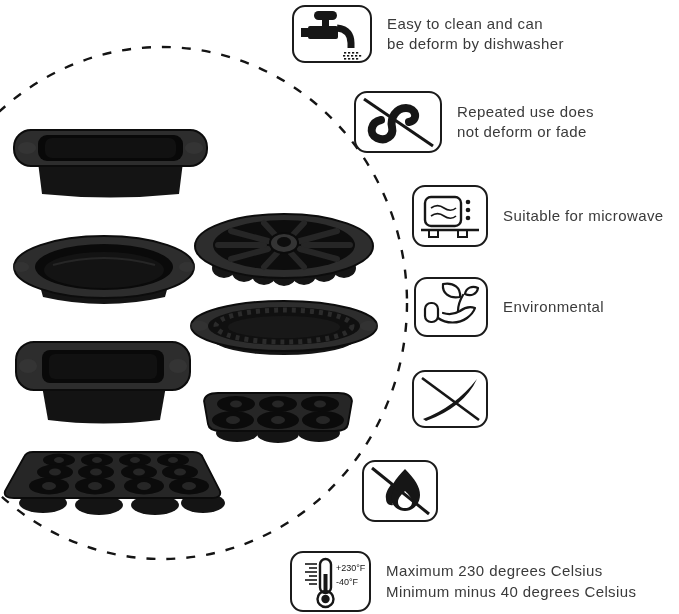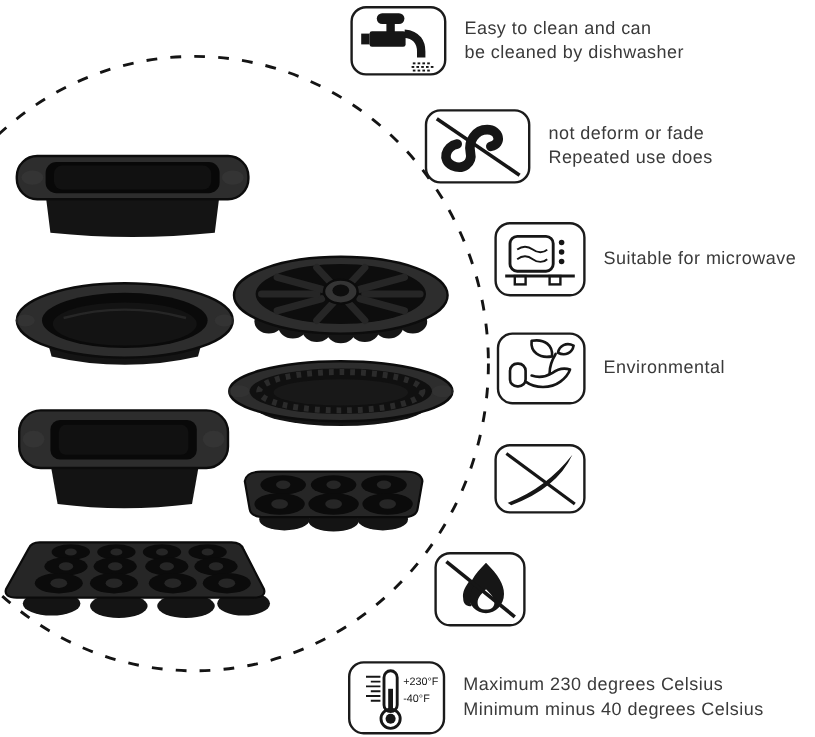--- a/index.html
+++ b/index.html
@@ -181,34 +181,34 @@
           <rect x="64" y="47" width="2.2" height="1.6"></rect>
           <rect x="49" y="50" width="2.2" height="1.6"></rect>
             <rect x="53" y="50" width="2.2" height="1.6"></rect>
           <rect x="57" y="50" width="2.2" height="1.6"></rect>
             <rect x="61" y="50" width="2.2" height="1.6"></rect>
         </g>
       </svg>
     </div>
     <div class="caption">
       <div>Easy to clean and can</div>
-      <div>be cleaned by dishwasher</div>
+      <div>be deform by dishwasher</div>
     </div>
   </div>
 
   <div class="feature" style="left:354px;top:91px">
     <div class="icon-box" style="width:88px;height:62px">
       <svg width="82" height="56" viewBox="0 0 82 56">
         <path class="ink-stroke" stroke-width="8" stroke-linecap="round" d="M24,26 C14,28 11,40 20,44 C29,48 37,42 35,33 C33,24 39,14 49,14 C59,14 62,26 52,28"></path>
         <line x1="7" y1="5" x2="76" y2="52" stroke="#161616" stroke-width="3"></line>
       </svg>
     </div>
     <div class="caption">
+      <div>Repeated use does</div>
       <div>not deform or fade</div>
-      <div>Repeated use does</div>
     </div>
   </div>
 
   <div class="feature" style="left:412px;top:185px">
     <div class="icon-box" style="width:76px;height:62px">
       <svg width="70" height="56" viewBox="0 0 70 56">
         <rect class="ink-stroke" x="10" y="9" width="36" height="29" rx="6" stroke-width="2.4"></rect>
         <path class="ink-stroke" d="M16,20 C20,17 25,17 29,20 C33,23 38,23 41,20" stroke-width="1.6"></path>
         <path class="ink-stroke" d="M16,28 C20,25 25,25 29,28 C33,31 38,31 41,28" stroke-width="1.6"></path>
         <circle class="ink" cx="53" cy="14" r="2.3"></circle>

